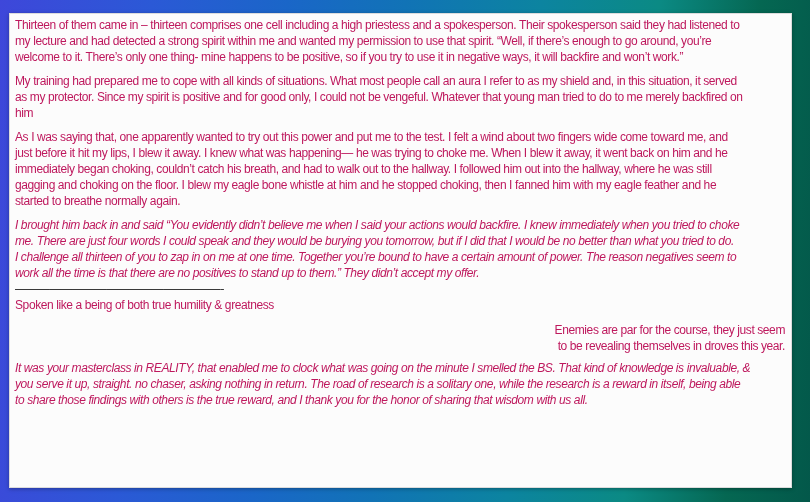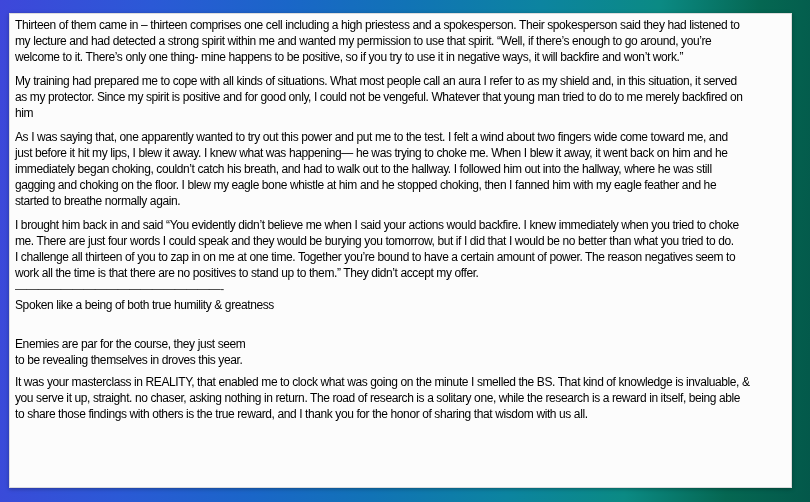--- a/index.html
+++ b/index.html
@@ -33,26 +33,26 @@
     box-shadow: 0 1px 4px rgba(0,0,0,0.30);
     box-sizing: border-box;
     padding: 3px 6px 0 5px;
     overflow: hidden;
   }
   .doc p {
     margin: 0 0 8px 0;
     font-size: 12px;
     line-height: 16px;
     letter-spacing: -0.4px;
-    color: #000000;
+    color: #be185d;
     white-space: pre-line;
   }
-  .doc p.mb0 { margin-bottom: 0; }
-  .doc p.mb5 { margin-bottom: 23px; }
-  .doc p.mb6 { margin-bottom: 6px; }
+  .doc p.mb0 { margin-bottom: 0; font-style: italic; }
+  .doc p.mb5 { margin-bottom: 9px; }
+  .doc p.mb6 { margin-bottom: 6px; text-align: right; }
   .doc p.divider {
     letter-spacing: -0.6px;
     color: #3a3a3a;
   }
 </style>
 </head>
 <body>
 
 <div class="panel">
   <div class="doc">

